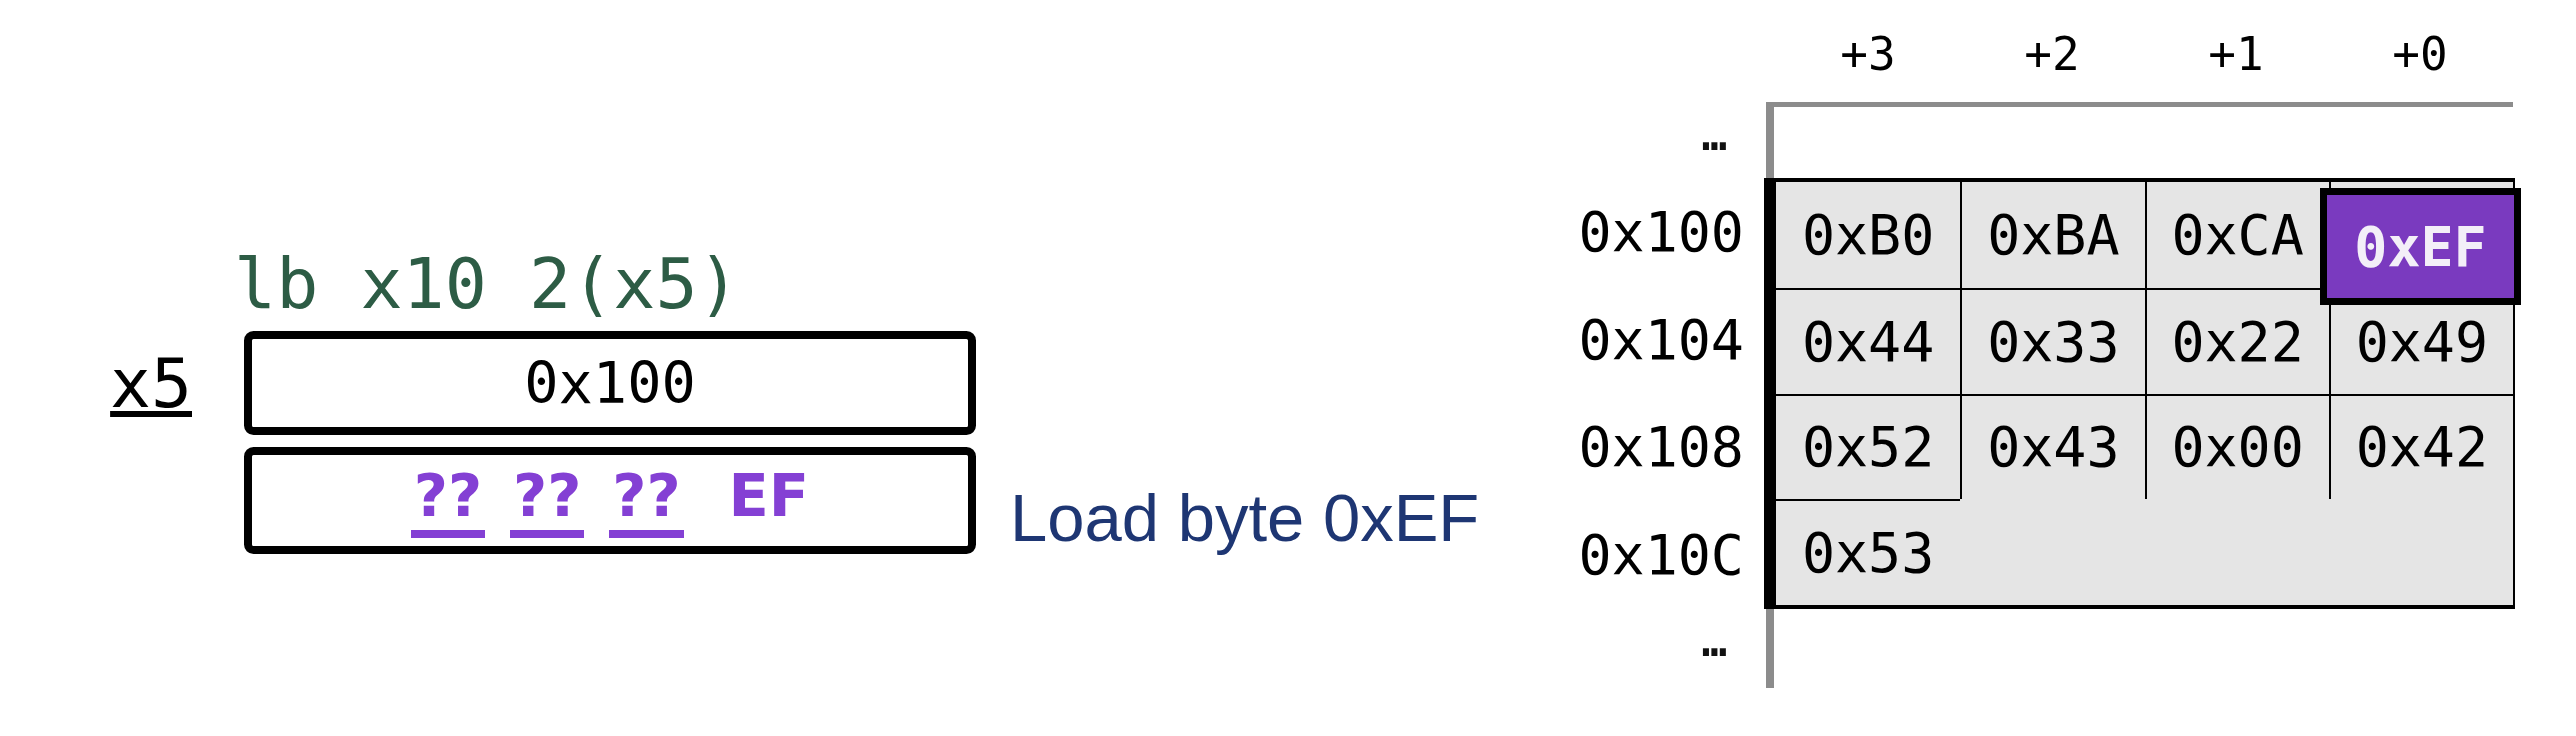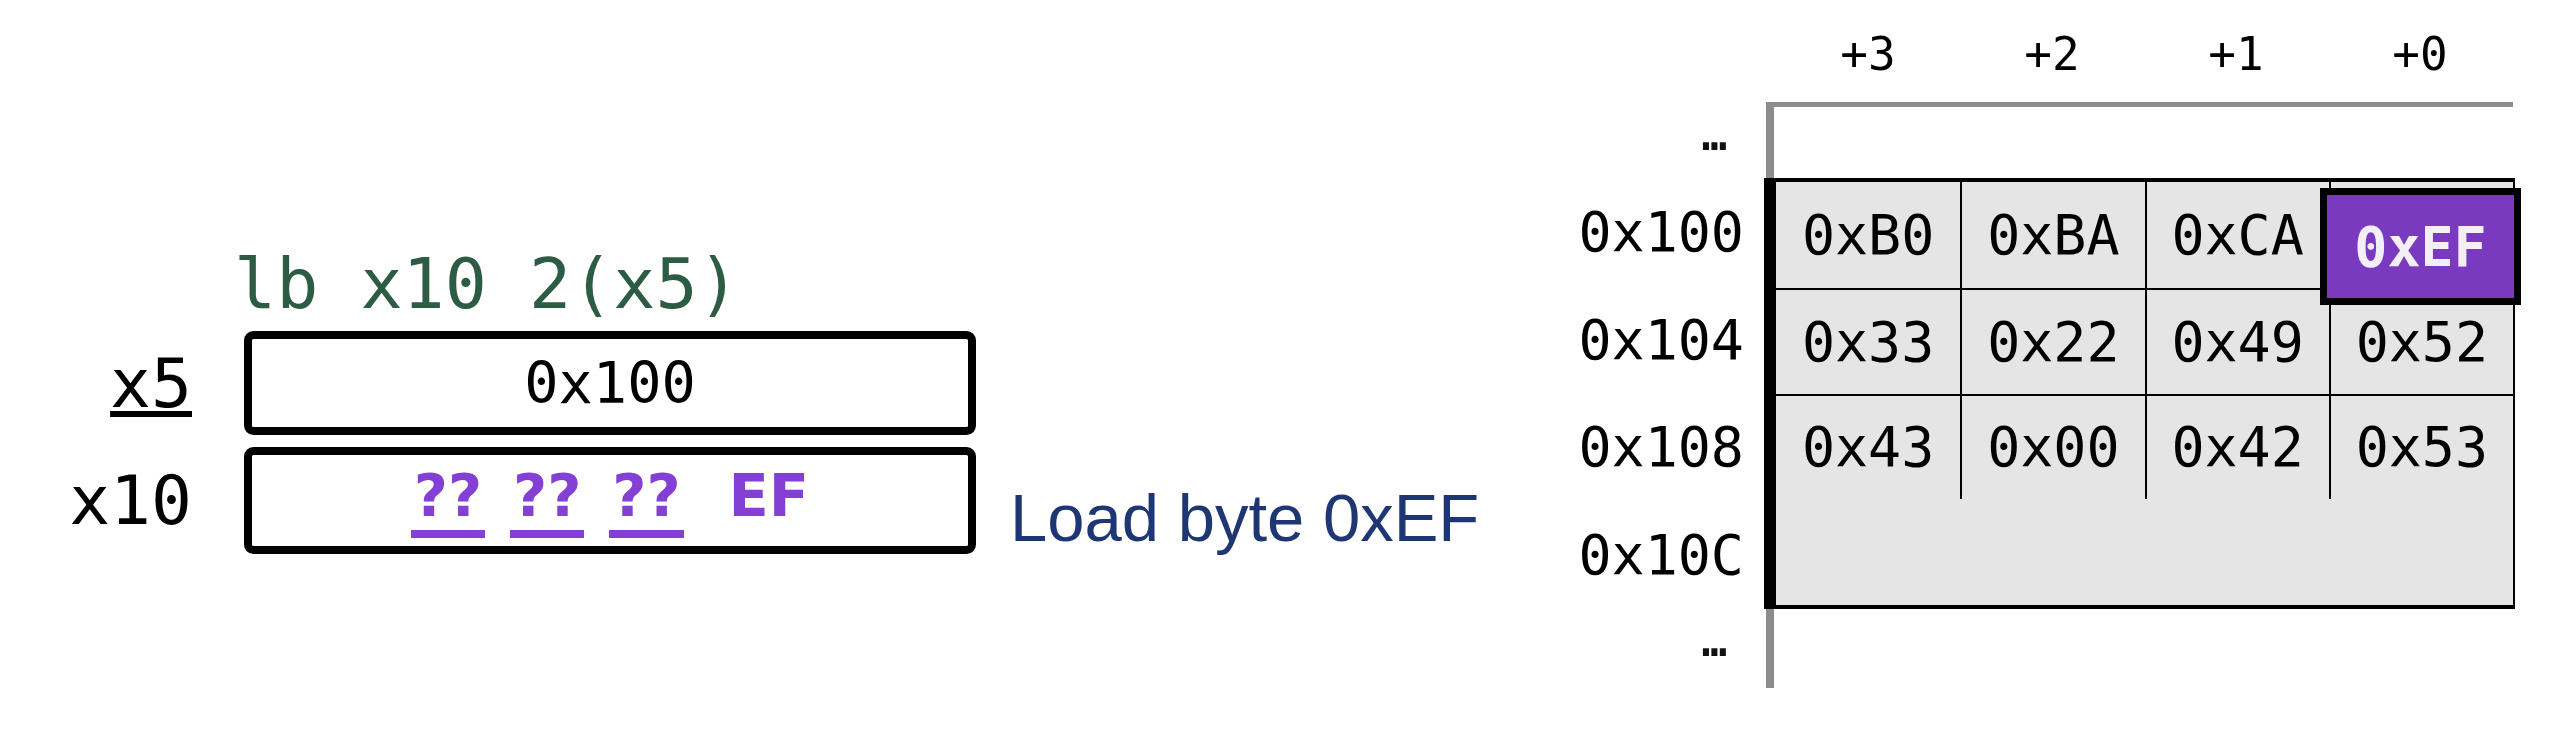--- a/index.html
+++ b/index.html
@@ -74,23 +74,20 @@
 
   <div class="abs instr">lb x10 2(x5)</div>
 
   <div class="abs reg-label x5">
     <span>x5</span>
   </div>
   <div class="abs reg-box x5">
     <span>0x100</span>
   </div>
 
-  <div class="abs reg-label x10">
-    <span>x10</span>
-  </div>
   <div class="abs reg-box x10">
     <div class="x10-content">
       <span class="uline">??</span>
       <span class="uline">??</span>
       <span class="uline">??</span>
       <span class="ef">EF</span>
     </div>
   </div>
 
   <div class="abs caption">
@@ -117,20 +114,21 @@
     <div>0x108</div>
     <div>0x10C</div>
   </div>
 
   <div class="abs mem-grid">
     <div class="mcell">0xB0</div>
     <div class="mcell">0xBA</div>
     <div class="mcell">0xCA</div>
     <div class="mcell"></div>
 
+    <div class="mcell">0x44</div>
     <div class="mcell">0x33</div>
     <div class="mcell">0x22</div>
 
     <div class="mcell">0x49</div>
     <div class="mcell">0x52</div>
     <div class="mcell">0x43</div>
 
     <div class="mcell">0x00</div>
     <div class="mcell">0x42</div>
     <div class="mcell">0x53</div>

